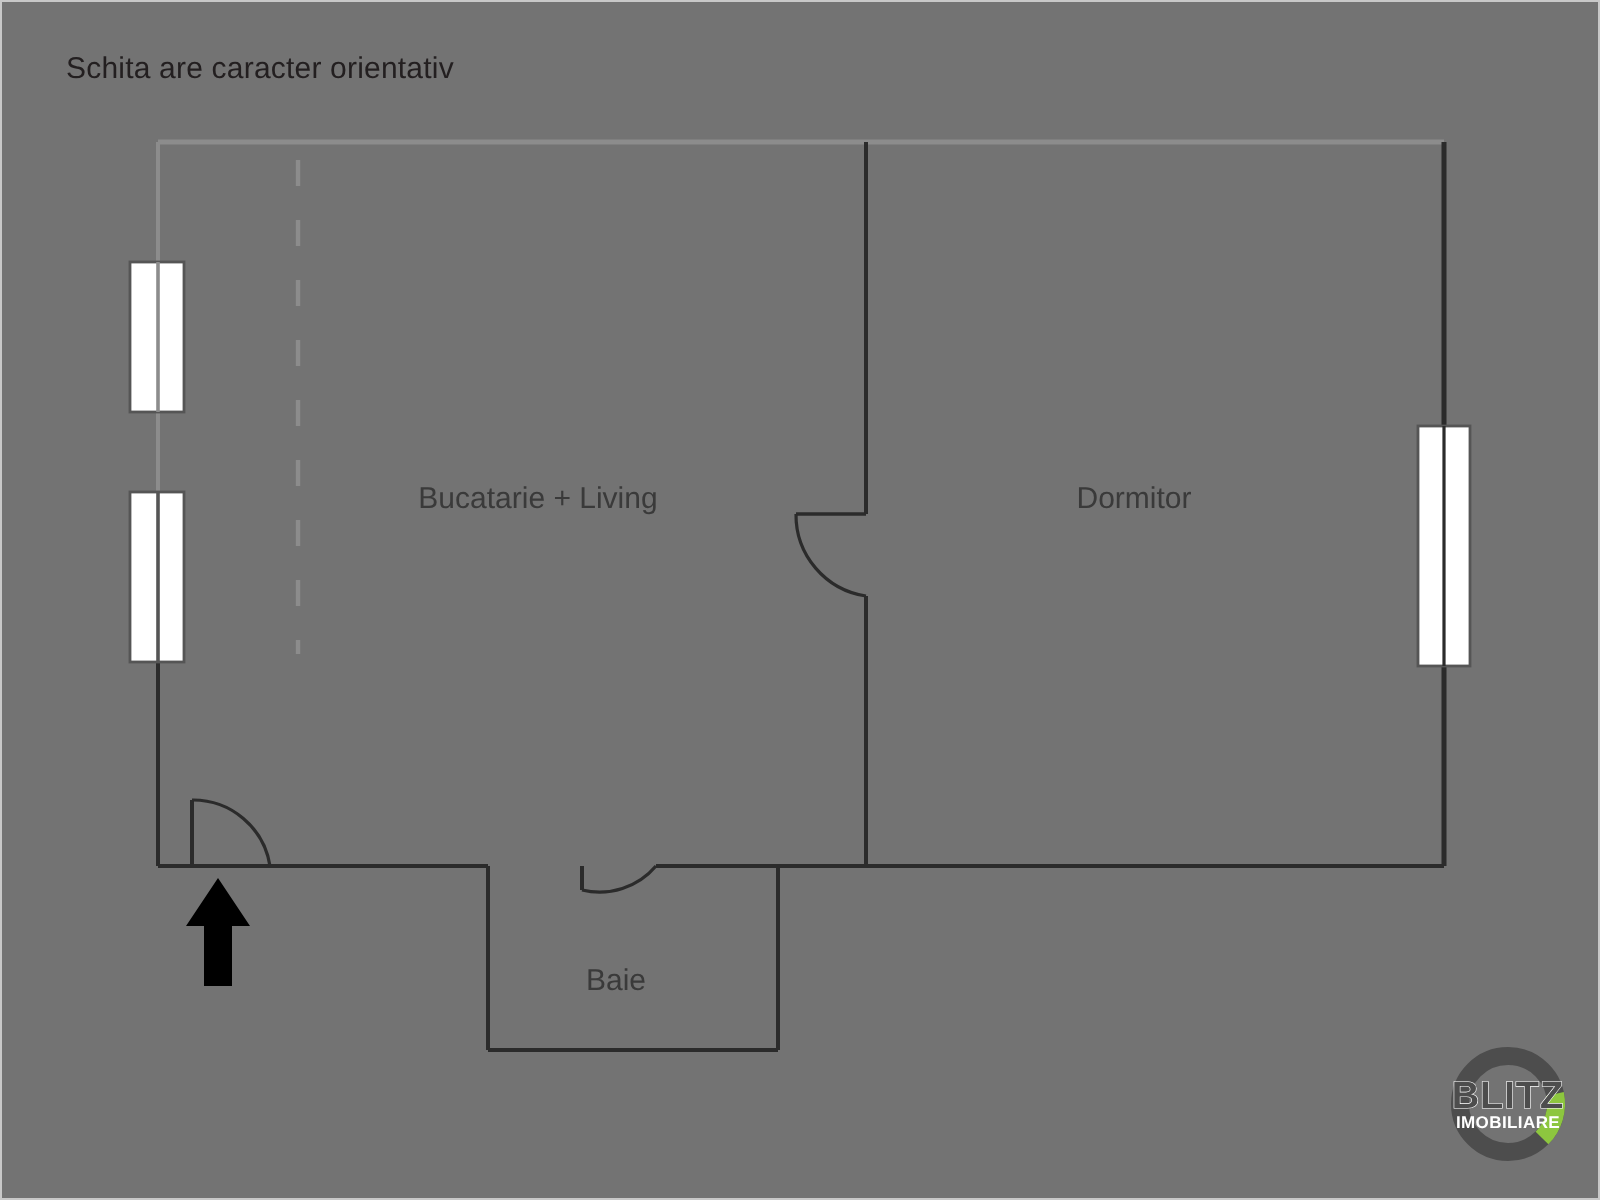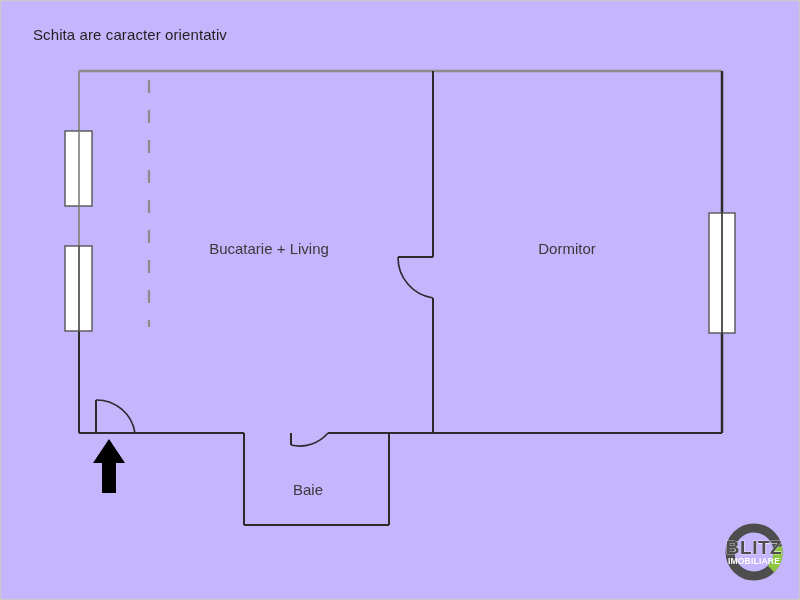--- a/index.html
+++ b/index.html
@@ -10,21 +10,21 @@
   body {
     width: 800px;
     height: 600px;
     overflow: hidden;
     font-family: "Liberation Sans", sans-serif;
   }
   #page {
     position: relative;
     width: 800px;
     height: 600px;
-    background: #c4b5fd;
+    background: #737373;
     border: 1px solid #c8c8c8;
     box-sizing: border-box;
   }
   #note-title {
     position: absolute;
     left: 32px;
     top: 25px;
     font-size: 15px;
     color: #231f20;
     letter-spacing: 0.1px;

